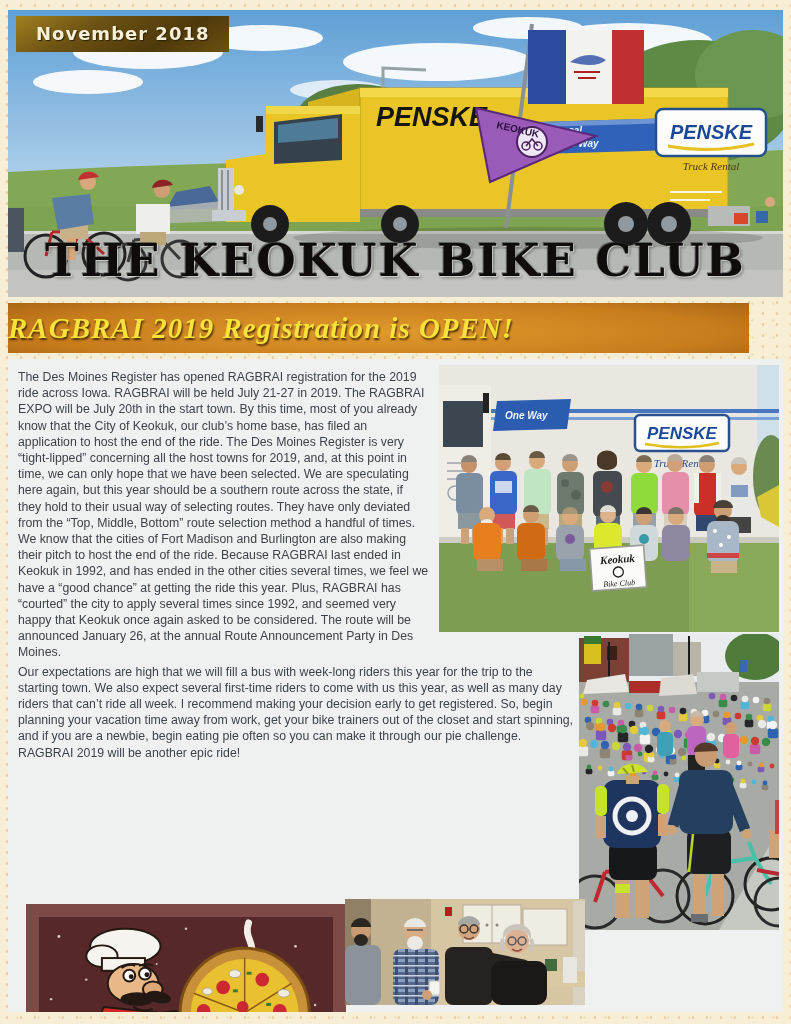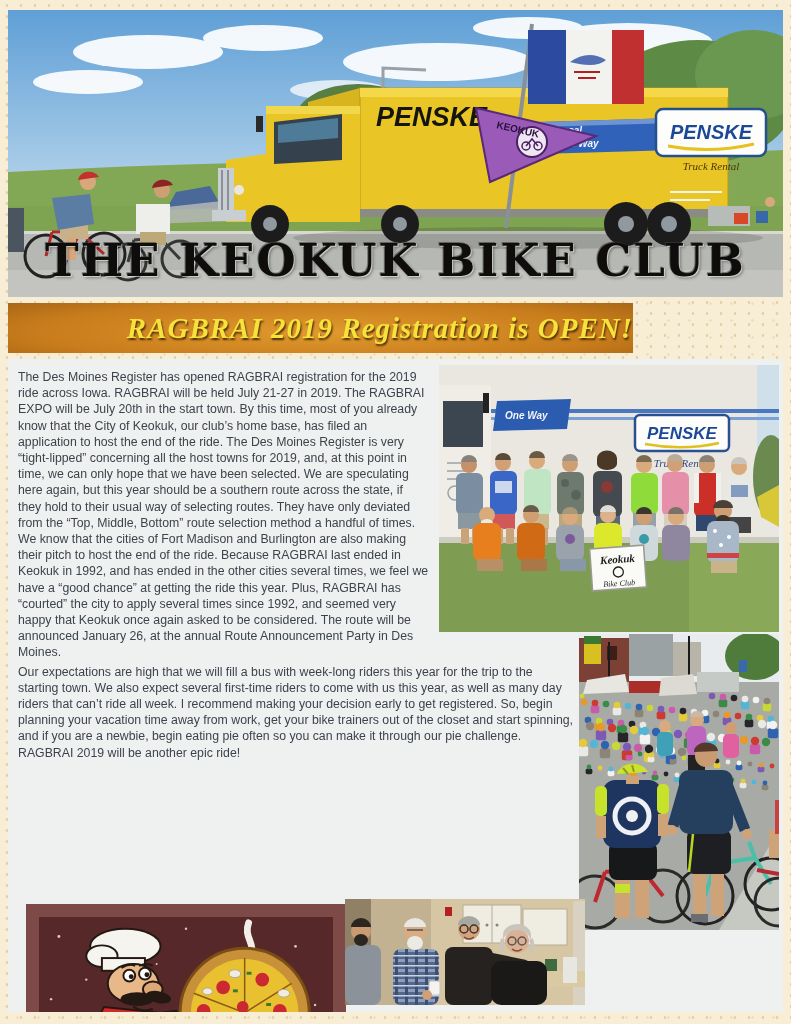--- a/index.html
+++ b/index.html
@@ -23,23 +23,23 @@
     letter-spacing:1px;text-shadow:1px 1px 1px #2e2205;
   }
   .club-title{
     position:absolute;left:0;bottom:10px;width:100%;text-align:center;
     font-family:"DejaVu Serif", serif;font-weight:bold;font-size:45px;letter-spacing:2px;
     color:#0e0d0c;text-shadow:1px 1px 0 rgba(255,255,255,.55), -1px -1px 0 rgba(60,60,60,.6), 2px 2px 3px rgba(0,0,0,.35);
     white-space:nowrap;
   }
   
   .banner{
-    position:absolute;left:8px;top:303px;width:625px;height:50px;
+    position:absolute;left:8px;top:303px;width:741px;height:50px;
     background:radial-gradient(ellipse 120% 160% at 50% 58%, #e09a2e 0%, #c87c1c 38%, #8f5510 70%, #482a08 100%);
-    text-align:right;line-height:50px;
+    text-align:left;line-height:50px;
   }
   .banner-text{
     font-family:"Liberation Serif", serif;font-style:italic;font-weight:bold;font-size:29px;
     color:#f6e23b;text-shadow:1px 2px 2px #4a2c06;letter-spacing:1px;
   }
   
   .panel{position:absolute;left:8px;top:359px;width:775px;height:653px;background:#eff1f0;}
   .flow{position:relative;height:100%;padding:6px 4px 0 10px;box-sizing:border-box;overflow:hidden;}
   .float-group{float:right;width:340px;height:267px;margin:0 0 0 10px;}
   .float-street{float:right;clear:right;width:200px;height:296px;margin:2px 0 0 4px;}
@@ -188,20 +188,23 @@
         <rect x="132" y="222" width="26" height="13" fill="#bca878"></rect>
         <circle cx="154" cy="180" r="8" fill="#cf9f74"></circle>
         <path d="M144,178 a11,9 0 0 1 21,-3 z" fill="#8c2424"></path>
       </g>
 
       <rect x="700" y="196" width="42" height="20" fill="#b8bcb8"></rect>
       <rect x="726" y="203" width="14" height="11" fill="#d84828"></rect>
       <rect x="748" y="201" width="12" height="12" fill="#3868a8"></rect>
       <circle cx="762" cy="192" r="5" fill="#d8a87c"></circle>
     </svg>
+    <div class="issue-badge">
+      <span>November 2018</span>
+    </div>
     <div class="club-title">THE KEOKUK BIKE CLUB</div>
   </div>
 
   <div class="banner">
     <span class="banner-text">RAGBRAI 2019 Registration is OPEN!</span>
   </div>
 
   <div class="panel">
     <div class="flow">
 

